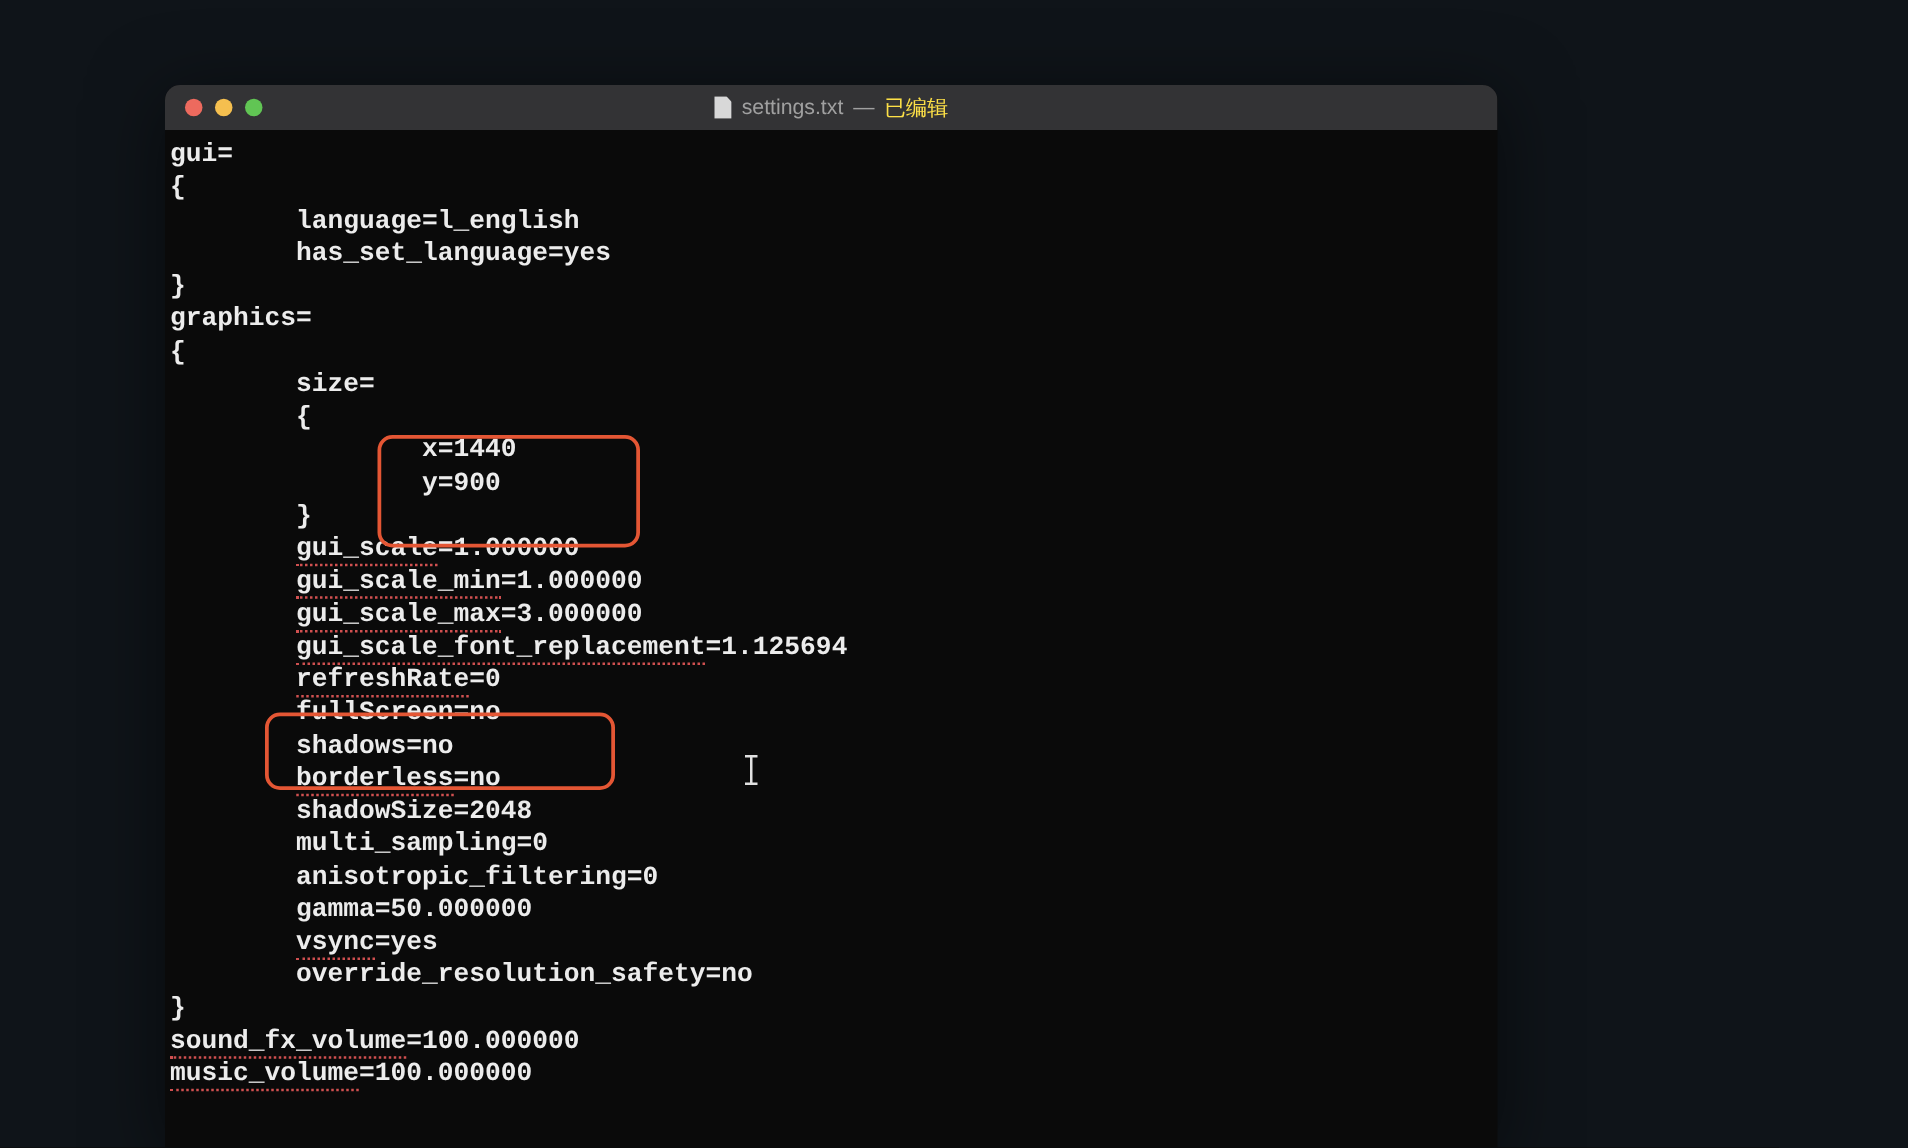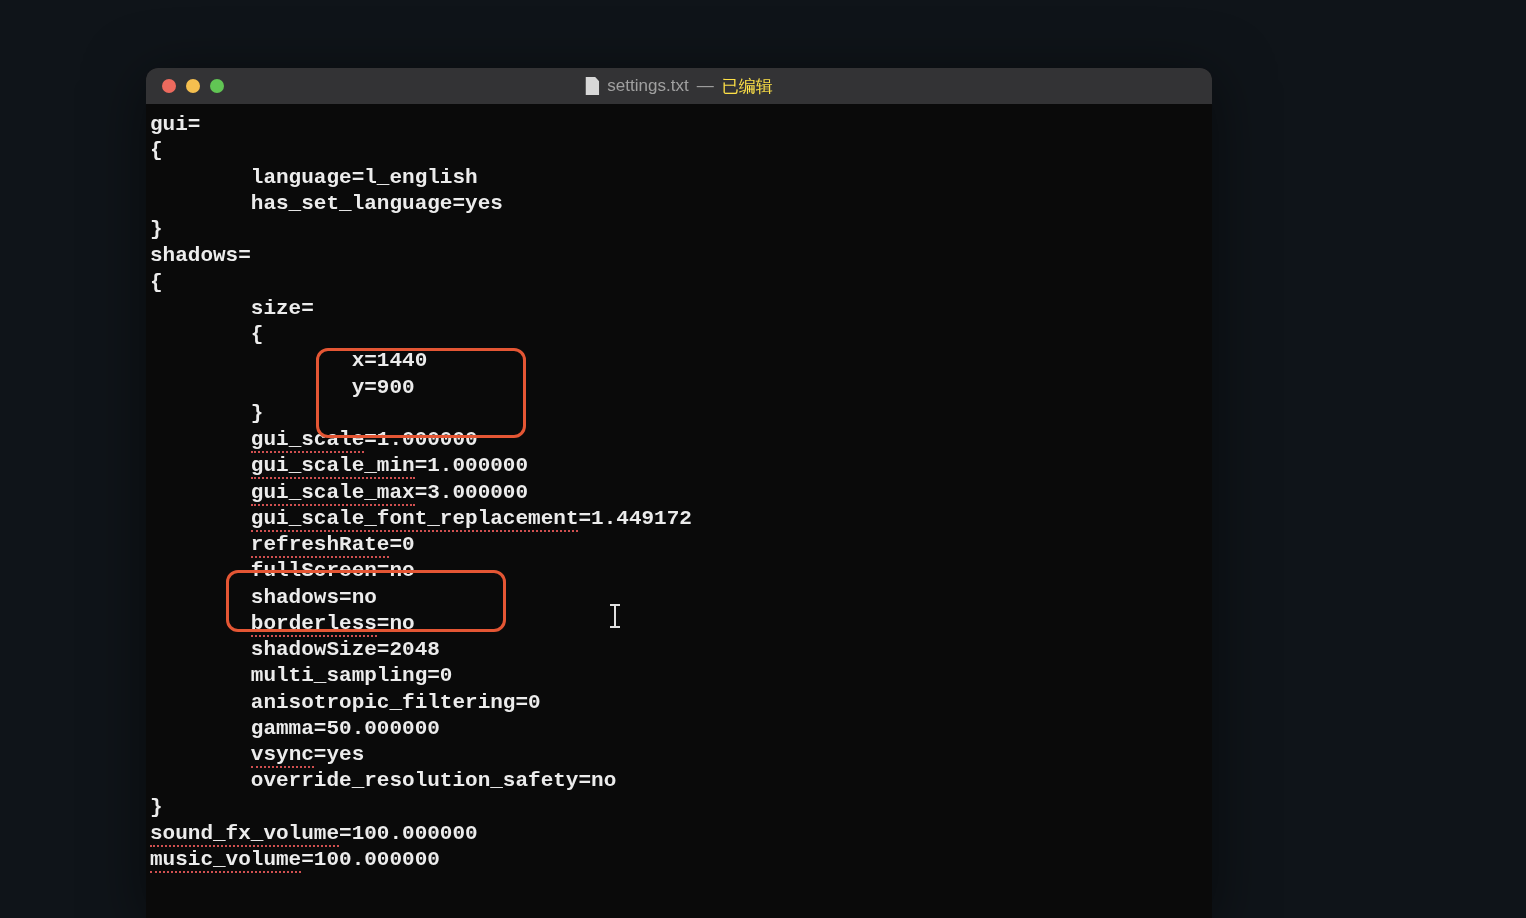--- a/index.html
+++ b/index.html
@@ -9,21 +9,21 @@
     }
     body {
       background: #0f1419;
       width: 1526px;
       height: 918px;
       overflow: hidden;
       font-family: Menlo, Monaco, "Courier New", monospace;
     }
     .window {
       position: absolute;
-      left: 146px;
+      left: 132px;
       top: 68px;
       width: 1066px;
       height: 850px;
       background: #0a0a0a;
       border-radius: 12px 12px 0 0;
       box-shadow: 0 10px 60px rgba(0,0,0,0.5);
       overflow: hidden;
     }
     .titlebar {
       height: 36px;
@@ -133,32 +133,32 @@
       <span>—</span>
       <span class="edited">已编辑</span>
     </div>
   </div>
   <div class="editor">
     <div class="line">gui=</div>
     <div class="line">{</div>
     <div class="line">        language=l_english</div>
     <div class="line">        has_set_language=yes</div>
     <div class="line">}</div>
-    <div class="line">shadows=</div>
+    <div class="line">graphics=</div>
     <div class="line">{</div>
     <div class="line">        size=</div>
     <div class="line">        {</div>
     <div class="line">                x=1440</div>
     <div class="line">                y=900</div>
     <div class="line">        }</div>
     <div class="line"></div>
     <div class="line"><span>        </span><span class="spell">gui_scale</span><span>=1.000000</span></div>
     <div class="line"><span>        </span><span class="spell">gui_scale_min</span><span>=1.000000</span></div>
     <div class="line"><span>        </span><span class="spell">gui_scale_max</span><span>=3.000000</span></div>
-    <div class="line"><span>        </span><span class="spell">gui_scale_font_replacement</span><span>=1.449172</span></div>
+    <div class="line"><span>        </span><span class="spell">gui_scale_font_replacement</span><span>=1.125694</span></div>
     <div class="line"><span>        </span><span class="spell">refreshRate</span><span>=0</span></div>
     <div class="line">        fullScreen=no</div>
     <div class="line">        shadows=no</div>
     <div class="line"><span>        </span><span class="spell">borderless</span><span>=no</span></div>
     <div class="line">        shadowSize=2048</div>
     <div class="line">        multi_sampling=0</div>
     <div class="line">        anisotropic_filtering=0</div>
     <div class="line">        gamma=50.000000</div>
     <div class="line"><span>        </span><span class="spell">vsync</span><span>=yes</span></div>
     <div class="line">        override_resolution_safety=no</div>

